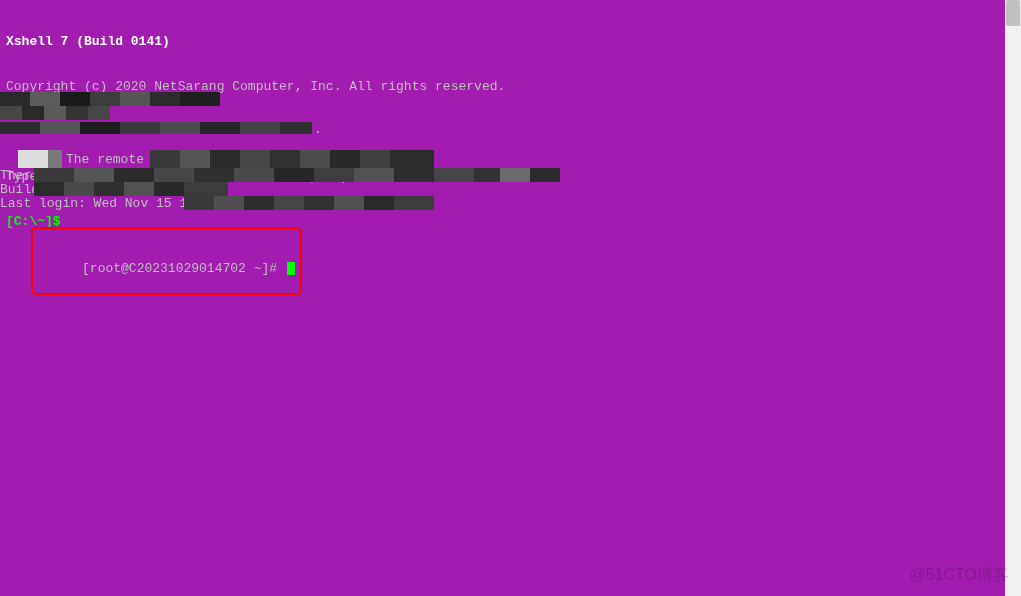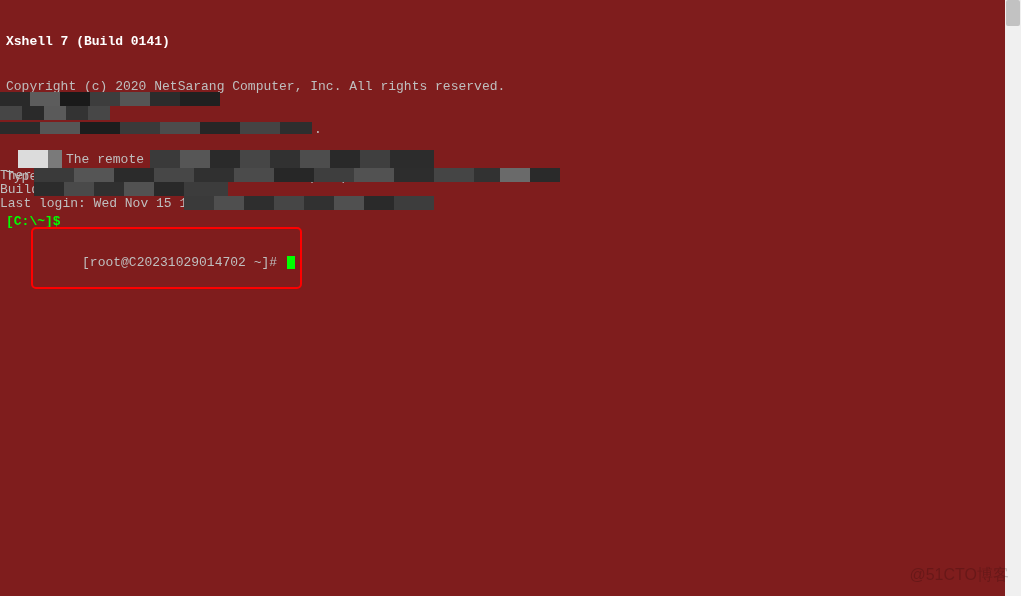--- a/index.html
+++ b/index.html
@@ -7,21 +7,21 @@
     padding: 0;
     width: 1021px;
     height: 596px;
     background: #ffffff;
     font-family: "Consolas", "Courier New", monospace;
     font-size: 13px;
     overflow: hidden;
     position: relative;
   }
   .terminal {
-    background: #7f1d1d;
+    background: #a21caf;
     color: #bfbfbf;
     width: 1005px;
     height: 596px;
     position: relative;
     padding: 4px 6px;
     box-sizing: border-box;
     line-height: 15px;
     white-space: pre;
   }
   .scrollbar-track {
@@ -41,21 +41,21 @@
     background: #c2c2c2;
     border-radius: 2px;
   }
   .bold { font-weight: bold; color: #ffffff; }
   .green { color: #00ff00; font-weight: bold; }
   .line { display: block; height: 15px; }
   .prompt-highlight {
     display: inline-block;
     border: 2px solid #ff0000;
     border-radius: 5px;
-    padding: 10px 5px 0 2px;
+    padding: 16px 5px 0 2px;
     margin-left: -4px;
     line-height: 16px;
   }
   .cursor-block {
     display: inline-block;
     width: 8px;
     height: 13px;
     background: #00ff00;
     vertical-align: middle;
     margin-left: 2px;

